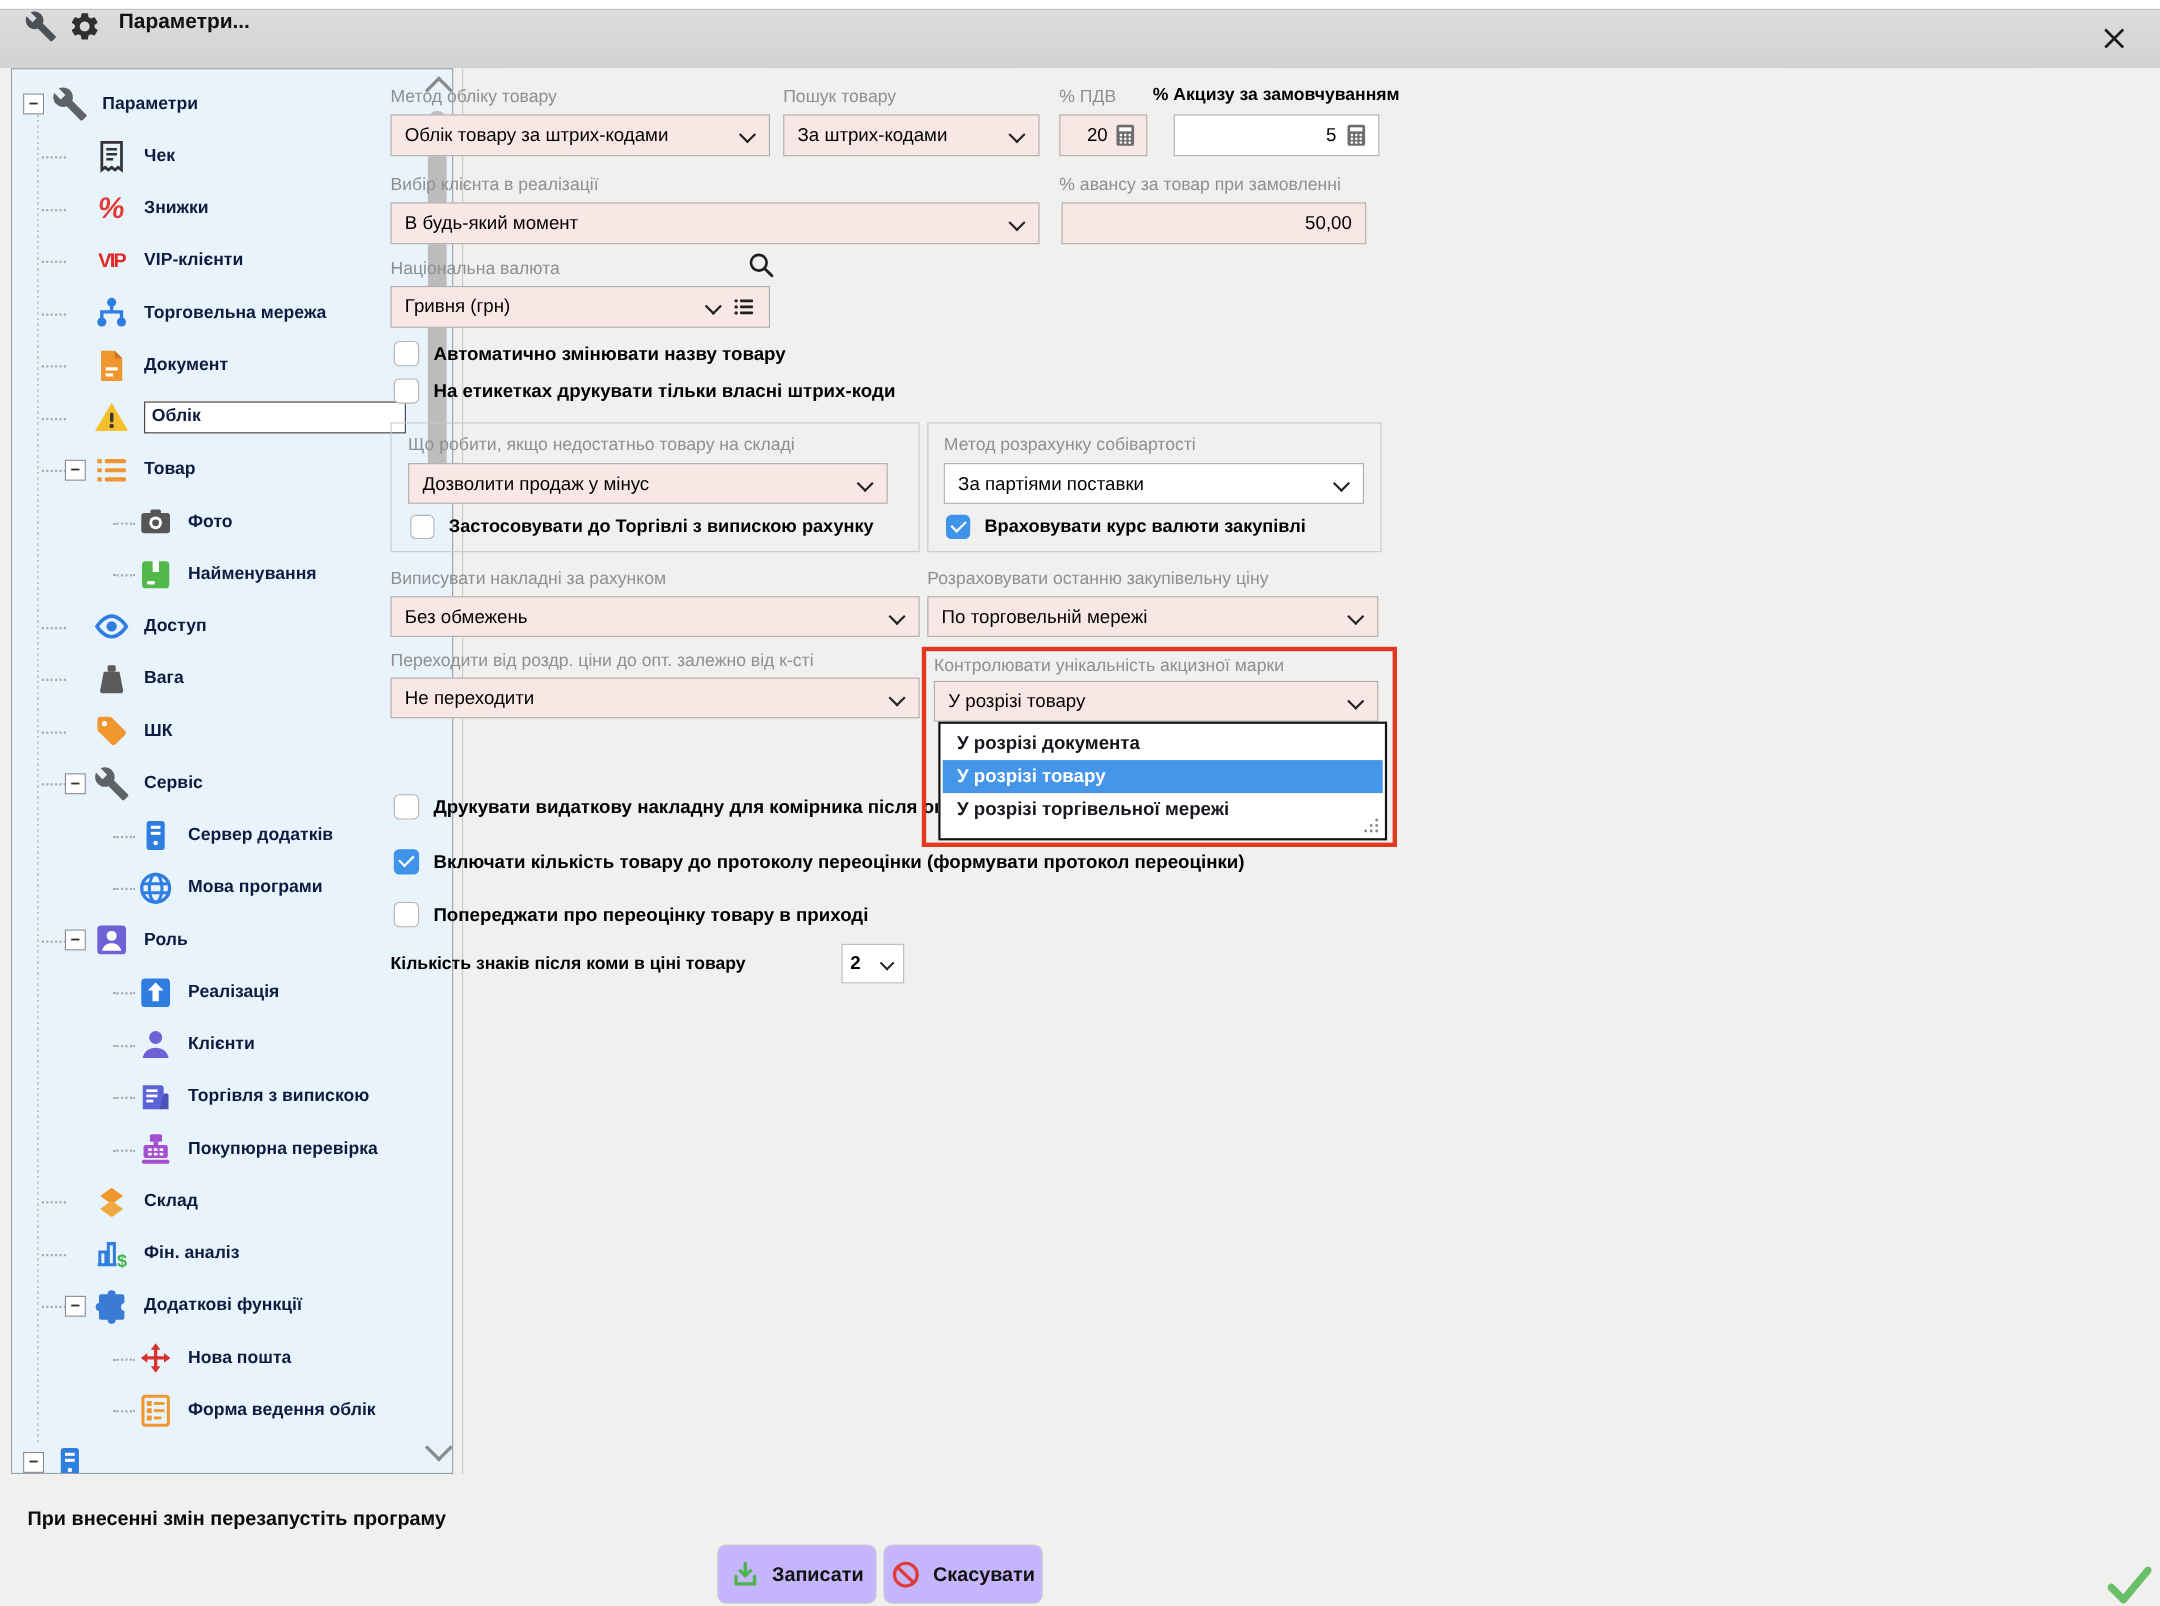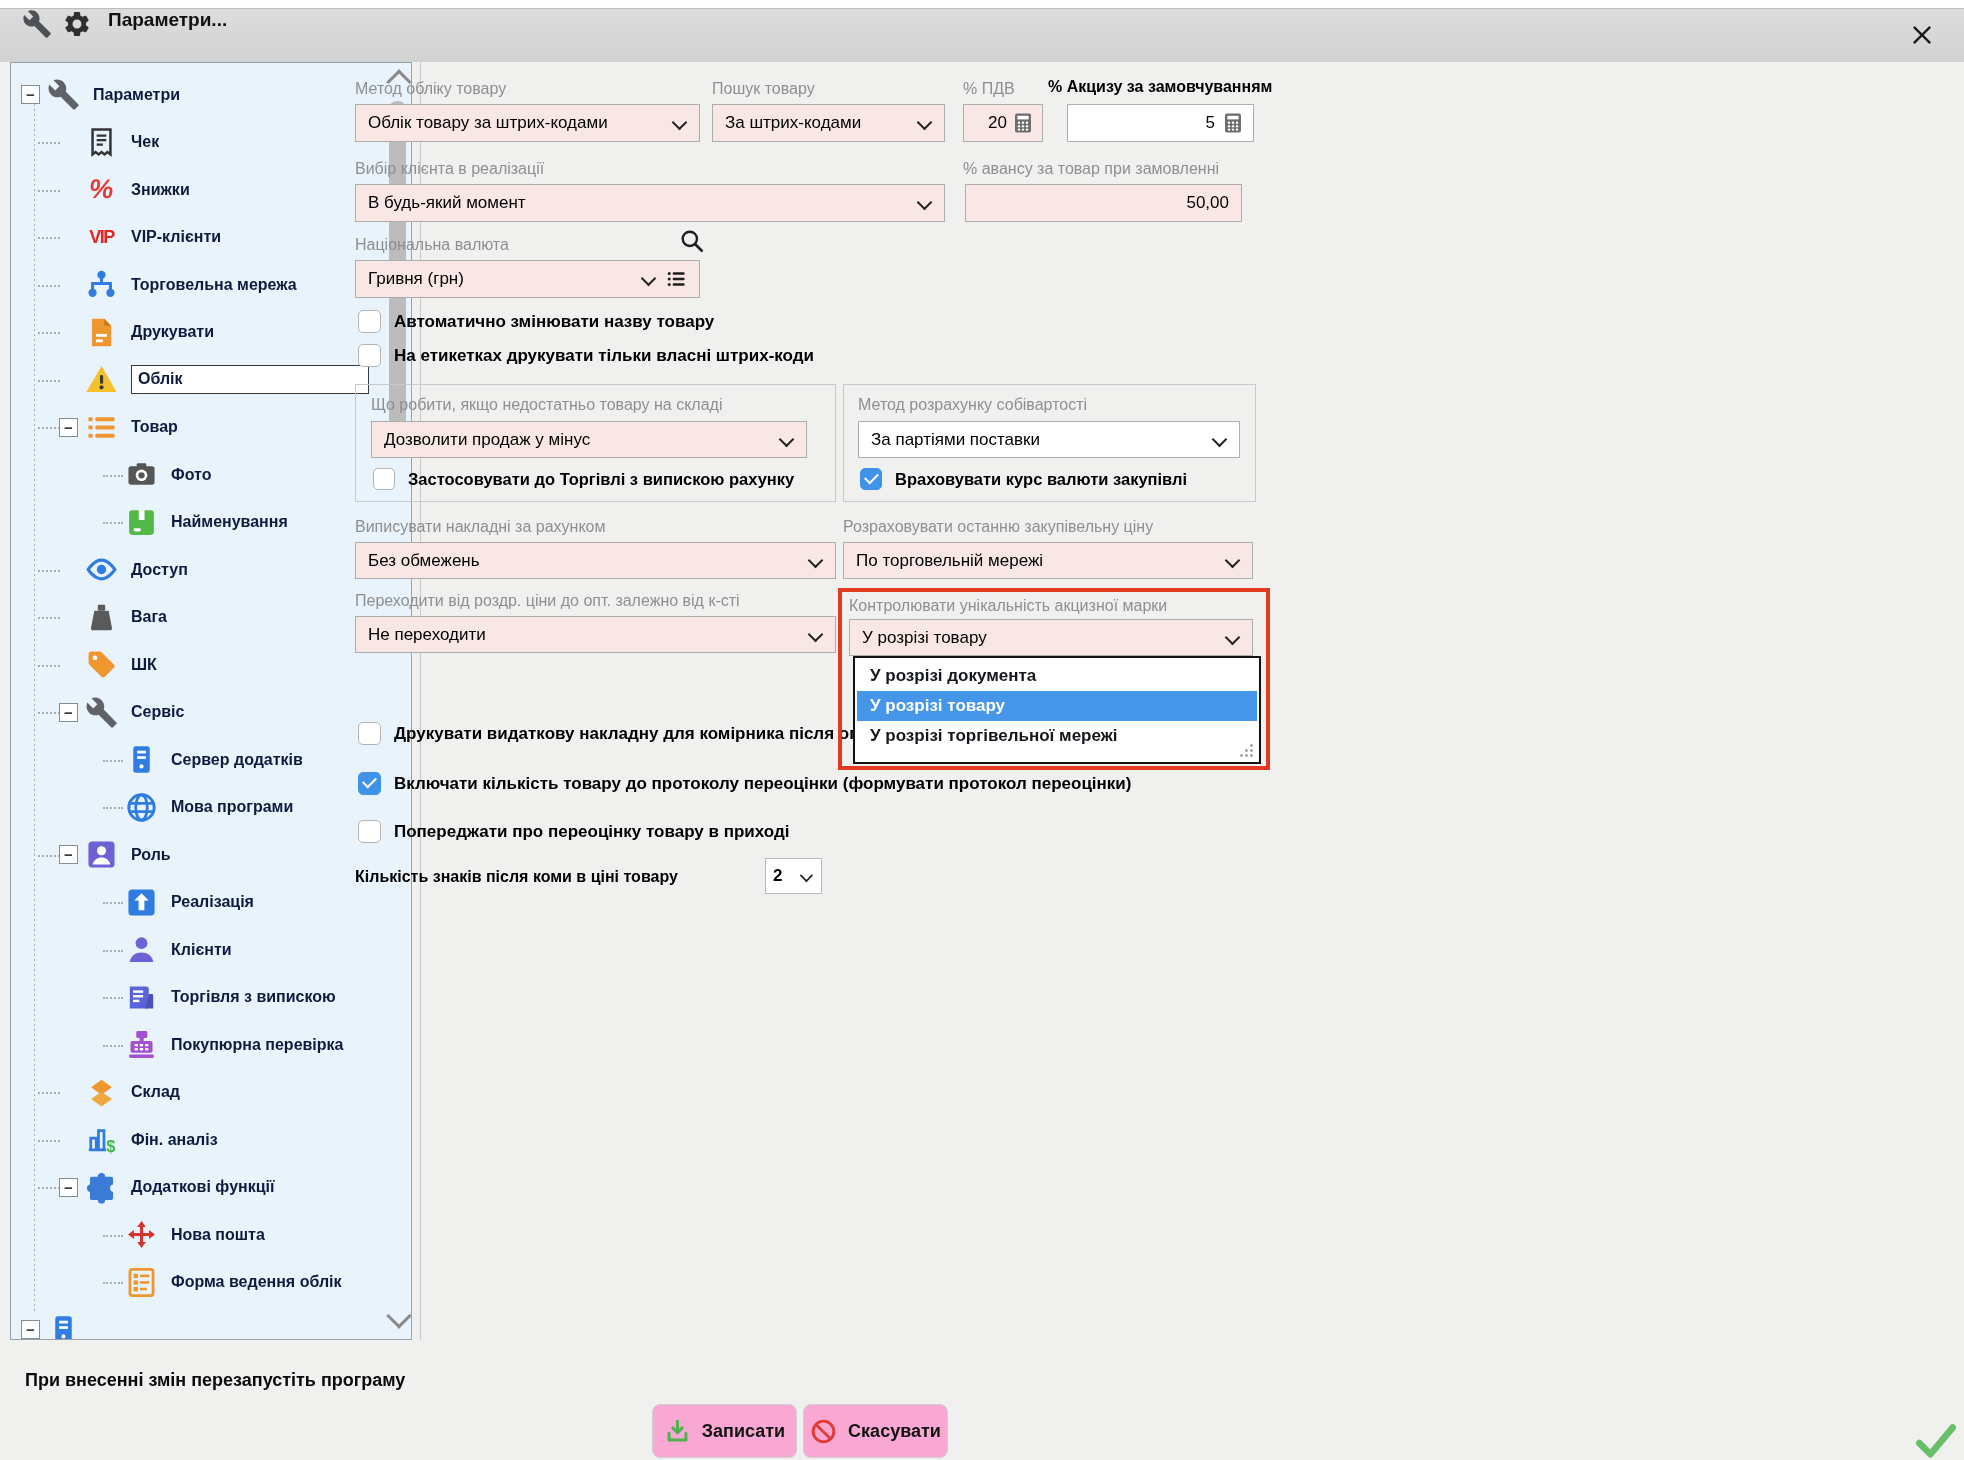--- a/index.html
+++ b/index.html
@@ -71,21 +71,21 @@
   .redbox{position:absolute;left:838px;top:590px;width:432px;height:182px;border:4px solid #e23a21;box-sizing:border-box;z-index:4}
   .ddlist{position:absolute;left:10px;top:61px;width:410px;height:110px;background:#fff;border:2px solid #121212;box-sizing:border-box;z-index:6;padding-top:3px}
   .opt{height:30px;display:flex;align-items:center;padding-left:13px;margin:0 2px;font-size:17px;font-weight:600;color:#14171c;cursor:pointer}
   .opt.selopt{background:#4595e8;color:#fff}
   .grip{position:absolute;right:5px;bottom:4px;width:15px;height:15px}
   .grip svg{width:100%;height:100%;display:block}
   .smallsel{position:absolute;height:36px;width:57px;background:#fff;border:1px solid #b9b9b9;box-sizing:border-box;
     display:flex;align-items:center;padding:0 7px;font-size:17px;font-weight:bold;cursor:pointer}
   .statusnote{position:absolute;left:25px;top:1308px;font-size:18px;font-weight:bold;color:#0a0a0a}
   
-  .fbtn{position:absolute;top:1342px;height:54px;background:#f9a8d4;border:1.5px solid #cfcfcf;border-radius:8px;
+  .fbtn{position:absolute;top:1342px;height:54px;background:#c4b5fd;border:1.5px solid #cfcfcf;border-radius:8px;
     box-sizing:border-box;display:flex;align-items:center;justify-content:center;gap:11px;
     font-size:18px;font-weight:600;color:#111;cursor:pointer}
   .fbtn .bic{width:27px;height:27px}
   .fbtn .bic svg{width:100%;height:100%;display:block}
   .btn-save{left:652px;width:145px}
   .btn-cancel{left:803px;width:145px}
   .bigcheck{position:absolute;left:1916px;top:1360px;width:40px;height:36px}
 </style>
 </head>
 <body>
@@ -157,21 +157,21 @@
           </div>
           <div class="tree-row lvl1">
             <span class="tico">
               <svg viewBox="0 0 24 24" xmlns="http://www.w3.org/2000/svg">
                 <path d="M5 2h9l5 5v15H5z" fill="#f0962e"></path>
                 <path d="M14 2l5 5h-5z" fill="#c9781a"></path>
                 <rect x="8" y="13" width="8" height="2.1" fill="#fff"></rect>
                 <rect x="8" y="17" width="5" height="2.1" fill="#fff"></rect>
               </svg>
             </span>
-            <span class="tlabel">Друкувати</span>
+            <span class="tlabel">Документ</span>
           </div>
           <div class="tree-row lvl1">
             <span class="tico">
               <svg viewBox="0 0 24 24" xmlns="http://www.w3.org/2000/svg">
                 <path d="M12 2.2L23 21H1z" fill="#f6c02c"></path>
                 <rect x="10.9" y="8.8" width="2.3" height="6.3" rx="1" fill="#3a3a3a"></rect>
                 <circle cx="12" cy="17.7" r="1.5" fill="#3a3a3a"></circle>
               </svg>
             </span>
             <span class="tlabel sel">Облік</span>

